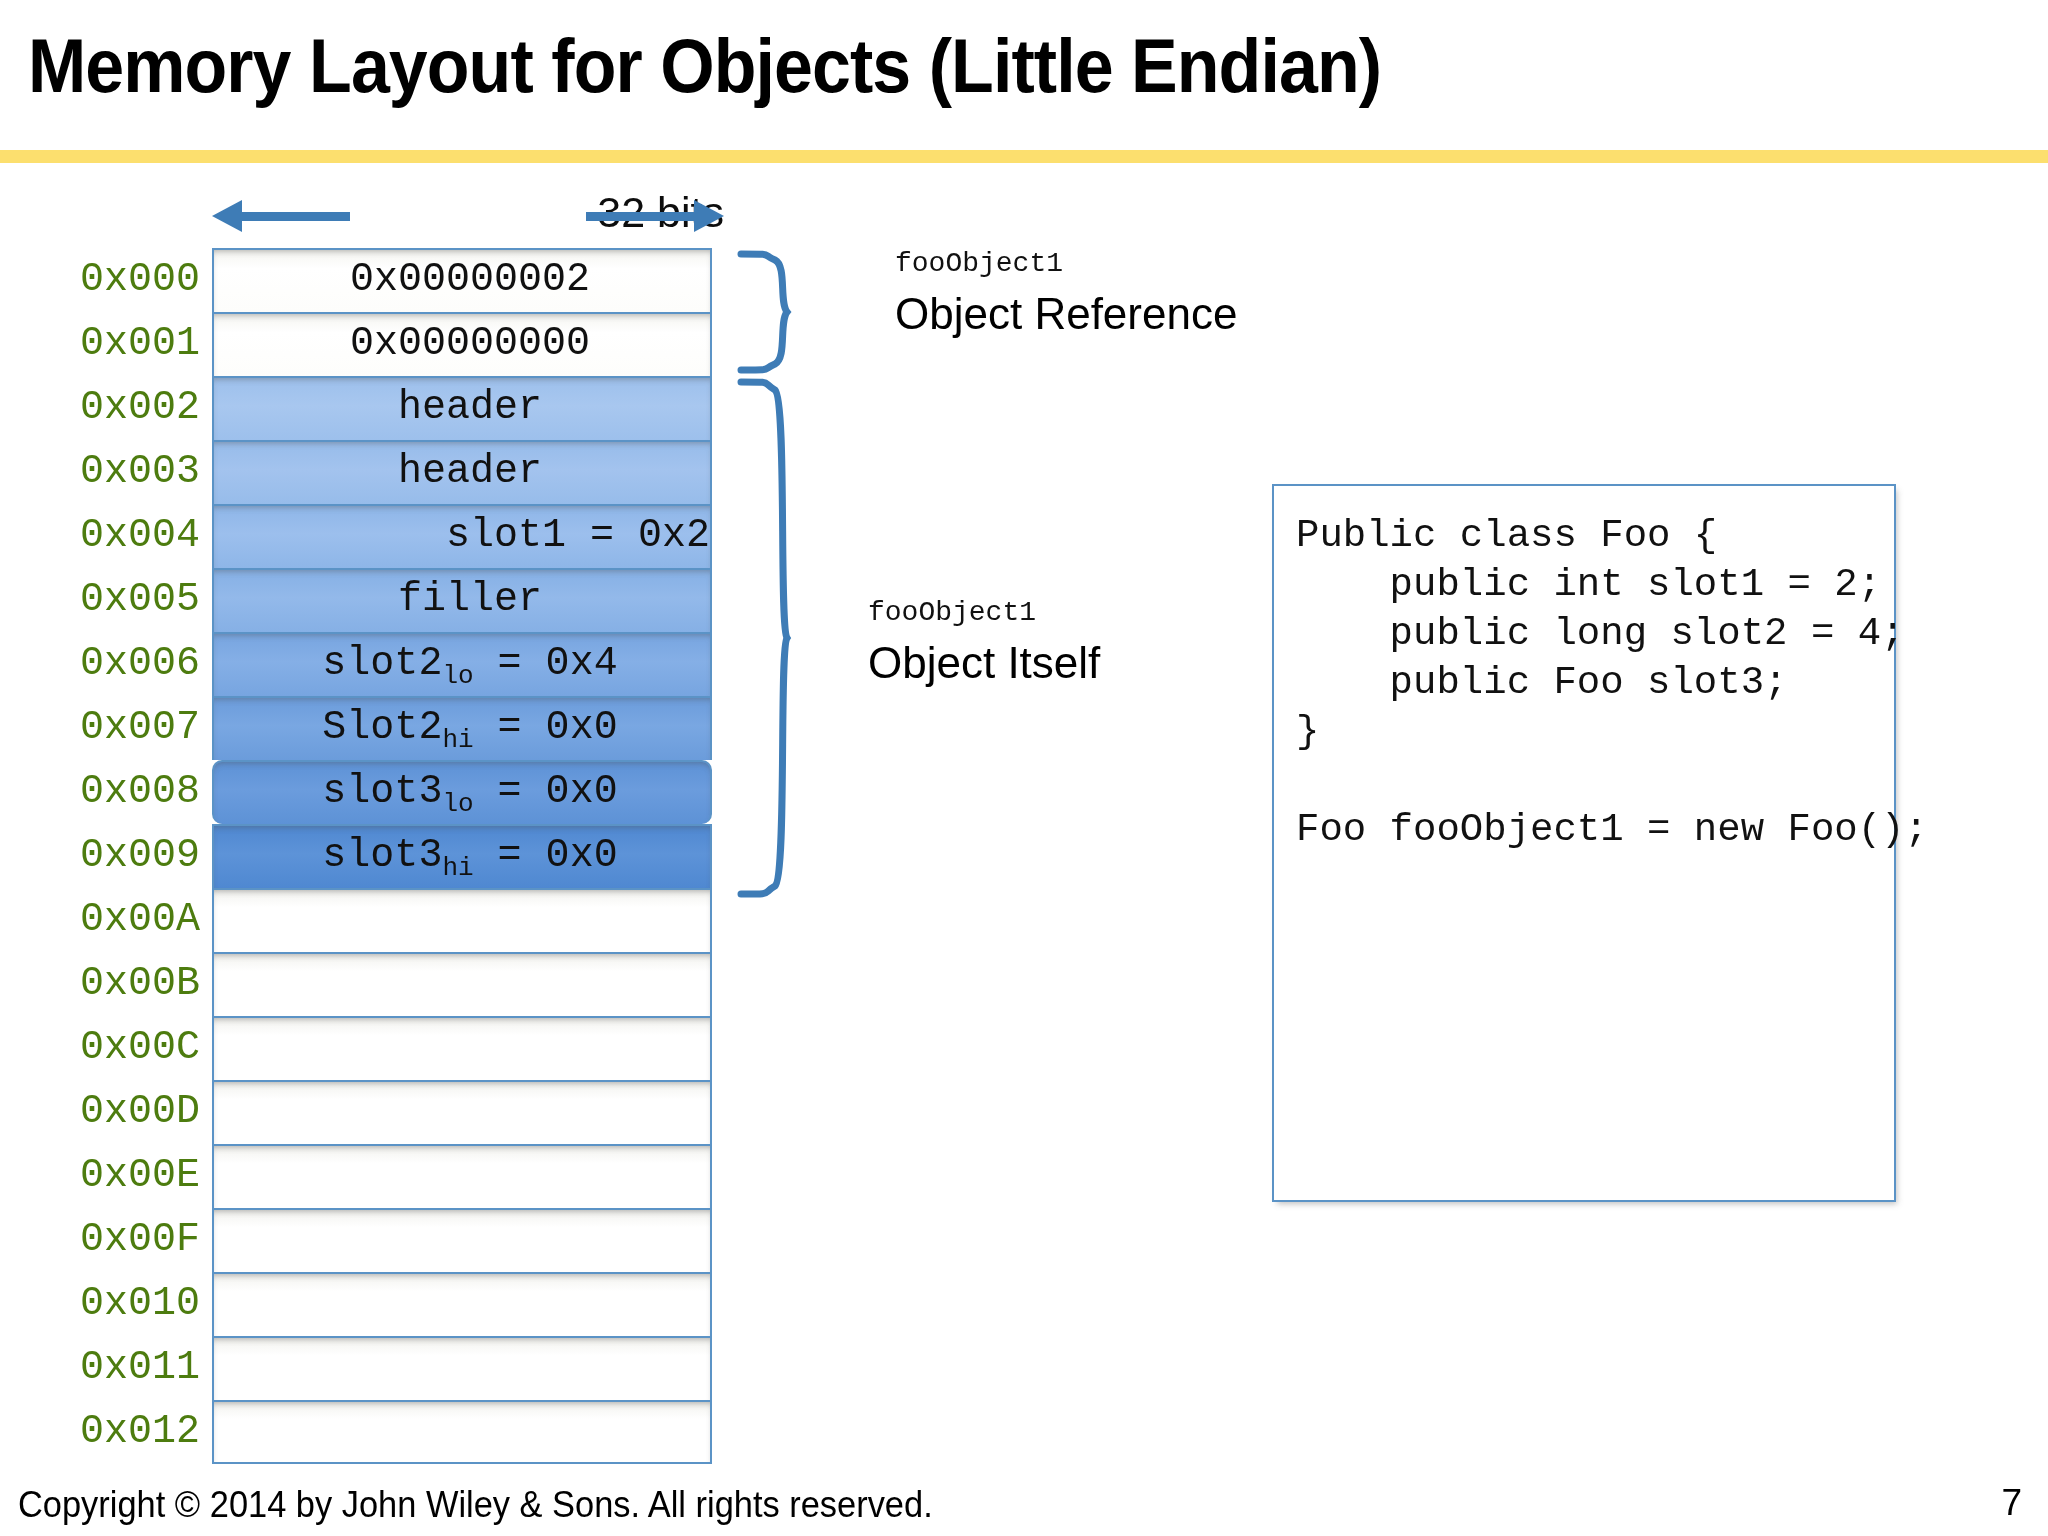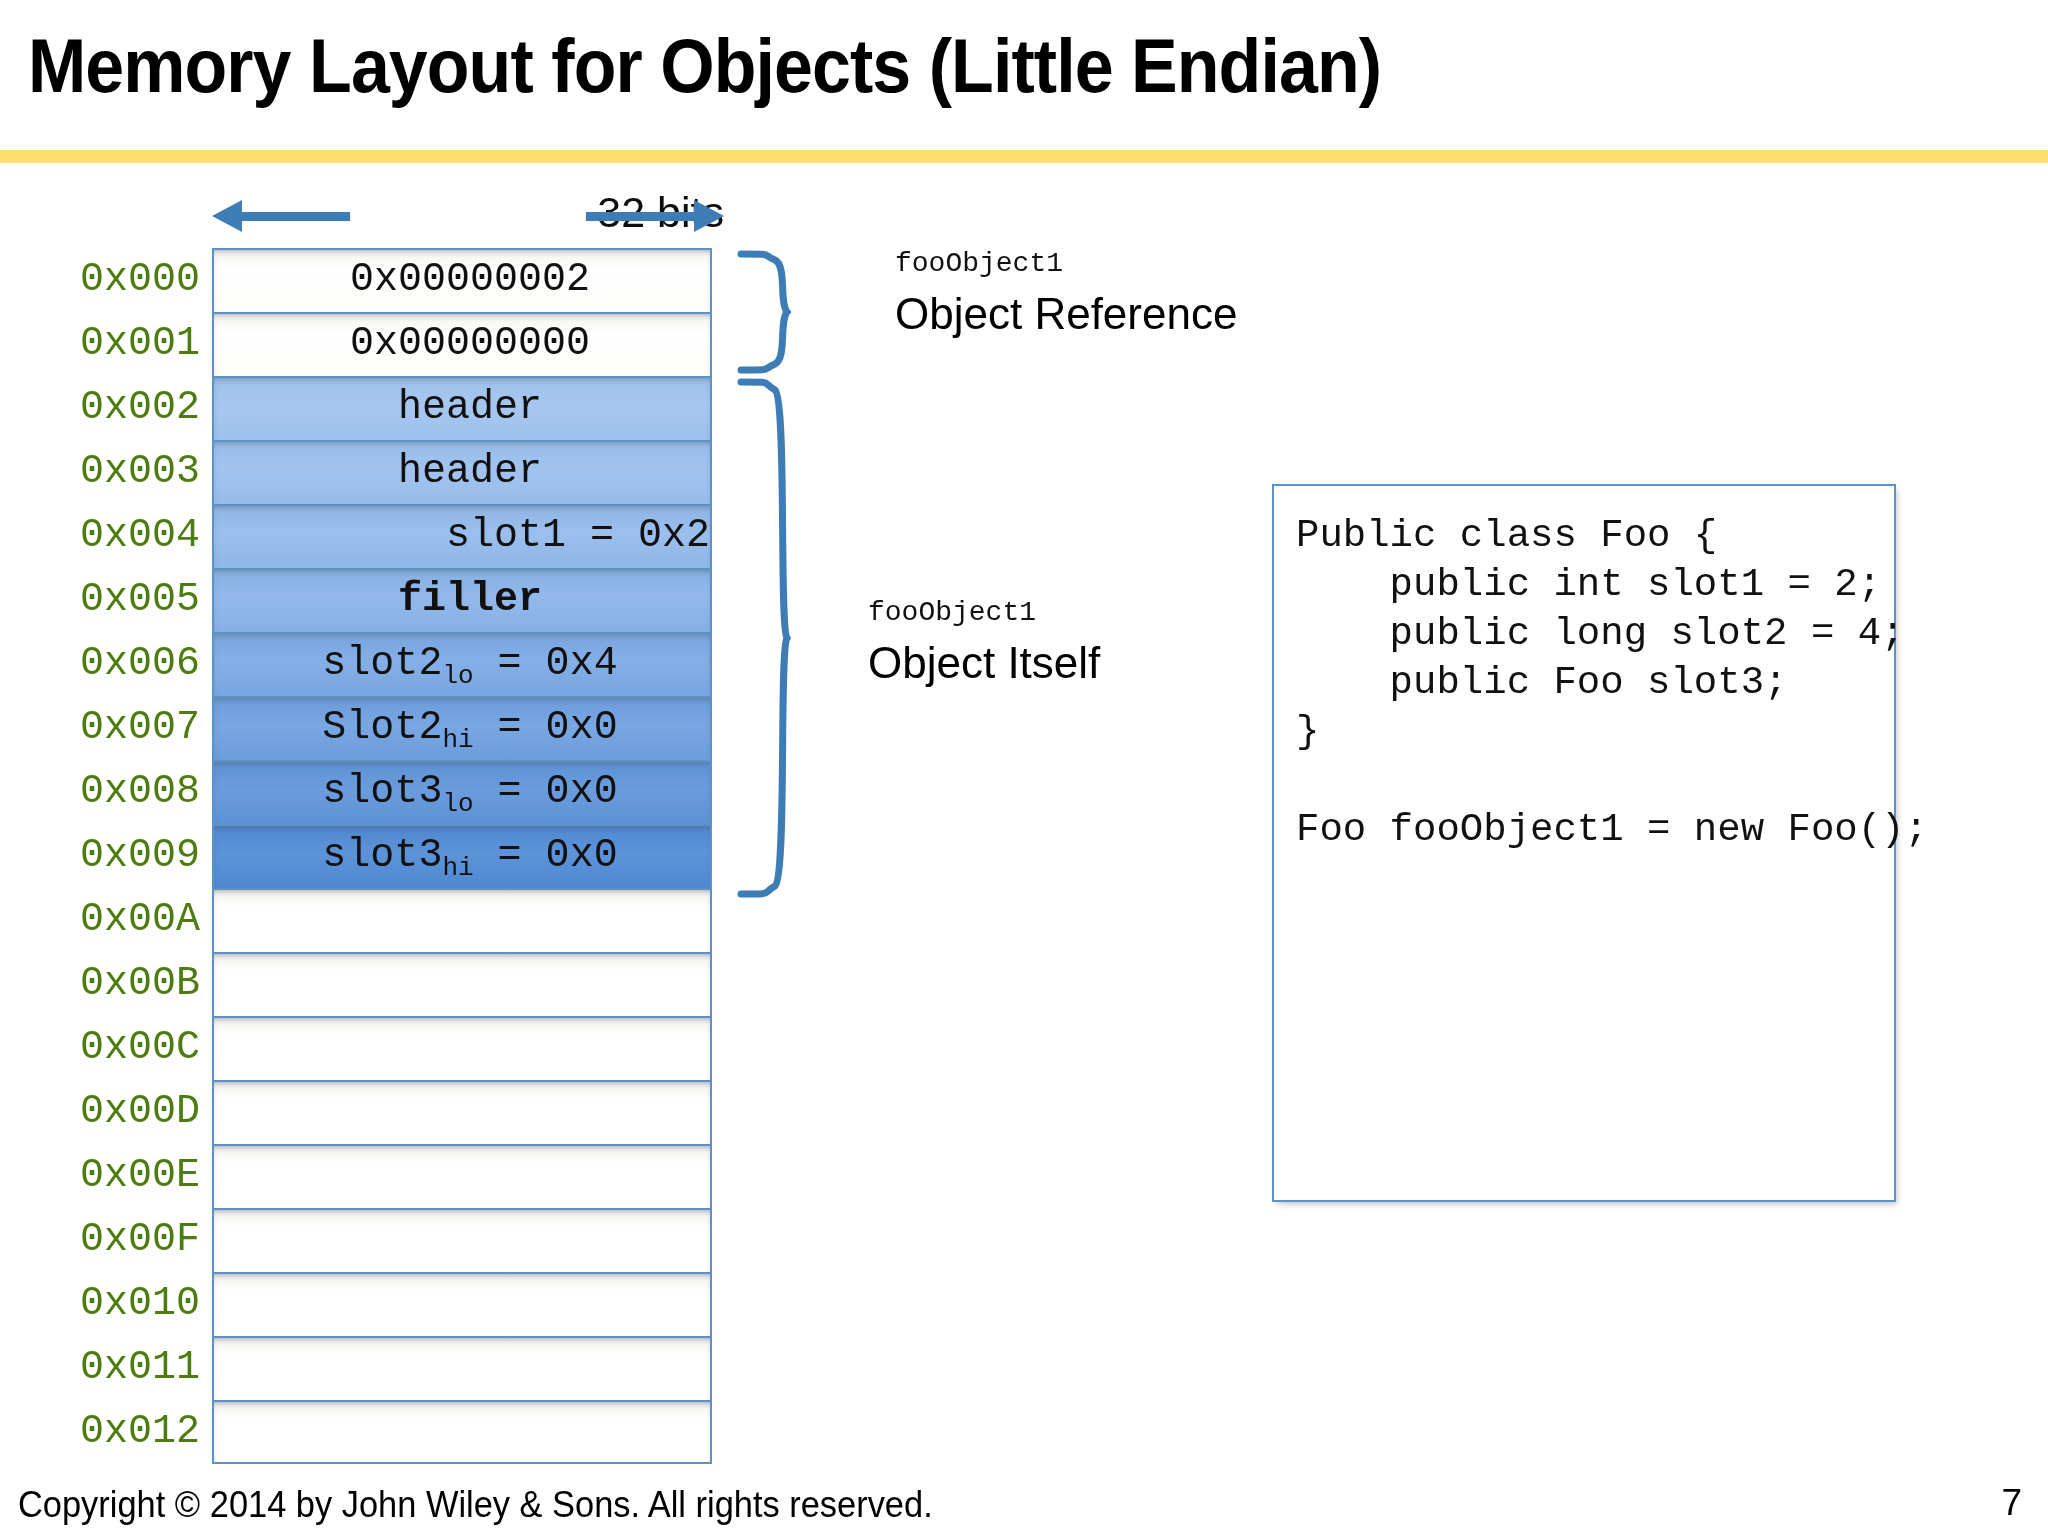--- a/index.html
+++ b/index.html
@@ -118,24 +118,24 @@
     padding-left: 16px;
   }
   .mem-row:last-child .mem-cell {
     border-bottom: 2px solid #5B93C6;
   }
   .cell-empty   { background: linear-gradient(180deg,#f2f2ee 0%, #ffffff 28%, #ffffff 100%); }
   .cell-white   { background: linear-gradient(180deg,#f4f4f0 0%, #ffffff 30%, #fdfdfb 100%); }
   .cell-b1      { background: linear-gradient(180deg,#9dc0ec 0%, #a8c7ef 45%, #9dc0ec 100%); }
   .cell-b2      { background: linear-gradient(180deg,#97bcea 0%, #a3c3ee 45%, #97bcea 100%); }
   .cell-b3      { background: linear-gradient(180deg,#8eb6e8 0%, #9cbfed 45%, #8eb6e8 100%); text-align: right; }
-  .cell-b4      { background: linear-gradient(180deg,#86b0e5 0%, #93b9ea 45%, #86b0e5 100%); font-weight: bold; }
+  .cell-b4      { background: linear-gradient(180deg,#86b0e5 0%, #93b9ea 45%, #86b0e5 100%); }
   .cell-b5      { background: linear-gradient(180deg,#77a5e0 0%, #85afe6 45%, #77a5e0 100%); }
   .cell-b6      { background: linear-gradient(180deg,#6b9cdb 0%, #79a7e2 45%, #6b9cdb 100%); }
-  .cell-b7      { background: linear-gradient(180deg,#5d92d6 0%, #6b9cdd 45%, #5d92d6 100%); }
+  .cell-b7      { background: linear-gradient(180deg,#5d92d6 0%, #6b9cdd 45%, #5d92d6 100%); border-radius: 10px; }
   .cell-b8      { background: linear-gradient(180deg,#4f88d1 0%, #5d93d8 45%, #4f88d1 100%); }
 
   .mem-cell sub {
     font-size: 26px;
     vertical-align: sub;
   }
 
   
   .brace {
     position: absolute;

